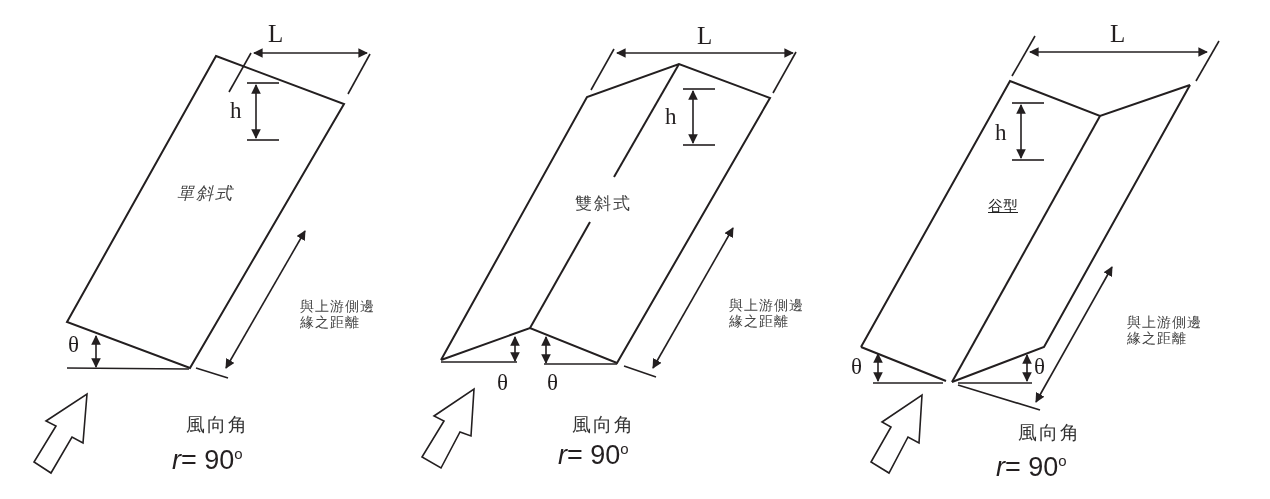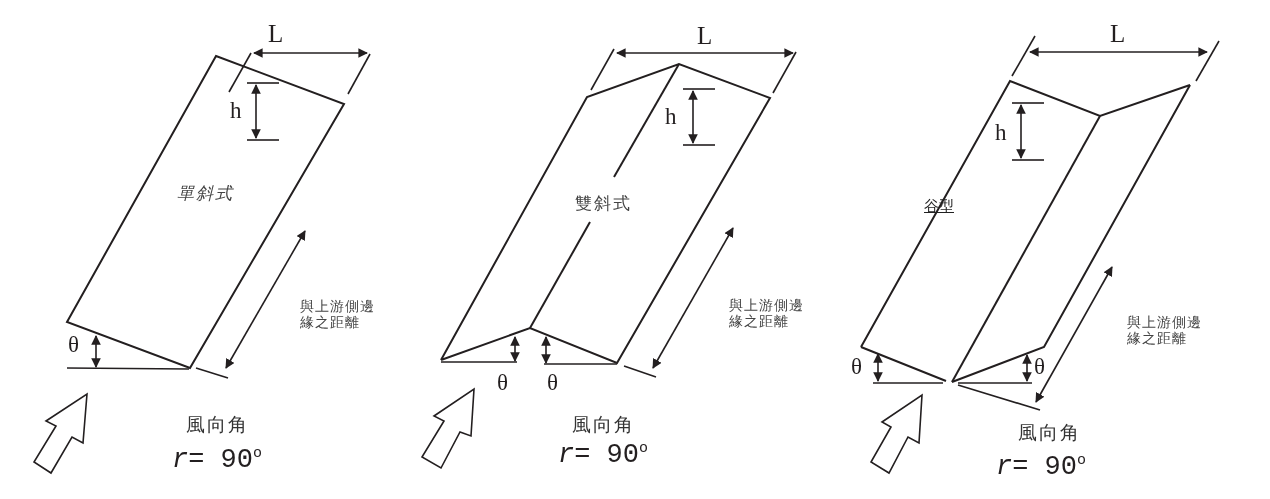--- a/index.html
+++ b/index.html
@@ -8,21 +8,21 @@
   .ln { stroke: #231f20; stroke-width: 2; fill: none; stroke-linecap: butt; }
   .thin { stroke: #231f20; stroke-width: 1.6; fill: none; }
   .ah { fill: #231f20; stroke: none; }
   .arrow-outline { fill: #ffffff; stroke: #231f20; stroke-width: 1.6; stroke-linejoin: miter; }
   .lbl { position: absolute; color: #3a3a3a; white-space: nowrap; }
   .serif { font-family: "Liberation Serif", "DejaVu Serif", serif; color: #231f20; }
   .cjk { font-family: "DejaVu Sans", sans-serif; }
   .roof-name { font-size: 17px; color: #444; letter-spacing: 2px; }
   .dist { font-size: 14px; line-height: 16px; text-align: left; color: #444; letter-spacing: 1px; }
   .wind { font-size: 19px; color: #333; letter-spacing: 2px; }
-  .gamma { font-size: 27px; font-family: Liberation Mono, monospace; color: #231f20; }
+  .gamma { font-size: 27px; font-family: Liberation Sans, sans-serif; color: #231f20; }
   .gamma i { font-style: italic; }
   .big { font-size: 25px; }
   .med { font-size: 23px; }
 </style>
 </head>
 <body>
 
 <svg width="1270" height="499" viewBox="0 0 1270 499">
   <defs>
     <marker id="ah" viewBox="0 0 10 10" refX="9" refY="5" markerWidth="6" markerHeight="6" orient="auto-start-reverse">
@@ -118,21 +118,21 @@
 <div class="lbl serif med" style="left:547px;top:370px;">θ</div>
 <div class="lbl cjk dist" style="left:729px;top:297px;">
   <div>與上游側邊</div>
   <div>緣之距離</div>
 </div>
 <div class="lbl cjk wind" style="left:572px;top:412px;">風向角</div>
 <div class="lbl gamma" style="left:558px;top:440px;"><i>r</i><span>= 90</span><sup style="font-size:15px;">o</sup></div>
 
 <div class="lbl serif big" style="left:1110px;top:20px;">L</div>
 <div class="lbl serif med" style="left:995px;top:120px;">h</div>
-<div class="lbl cjk" style="left:924px;top:197px;font-size:15px;color:#222;text-decoration:underline;">谷型</div>
+<div class="lbl cjk" style="left:988px;top:197px;font-size:15px;color:#222;text-decoration:underline;">谷型</div>
 <div class="lbl serif med" style="left:851px;top:354px;">θ</div>
 <div class="lbl serif med" style="left:1034px;top:354px;">θ</div>
 <div class="lbl cjk dist" style="left:1127px;top:314px;">
   <div>與上游側邊</div>
   <div>緣之距離</div>
 </div>
 <div class="lbl cjk wind" style="left:1018px;top:420px;">風向角</div>
 <div class="lbl gamma" style="left:996px;top:452px;"><i>r</i><span>= 90</span><sup style="font-size:15px;">o</sup></div>
 
 </body></html>

